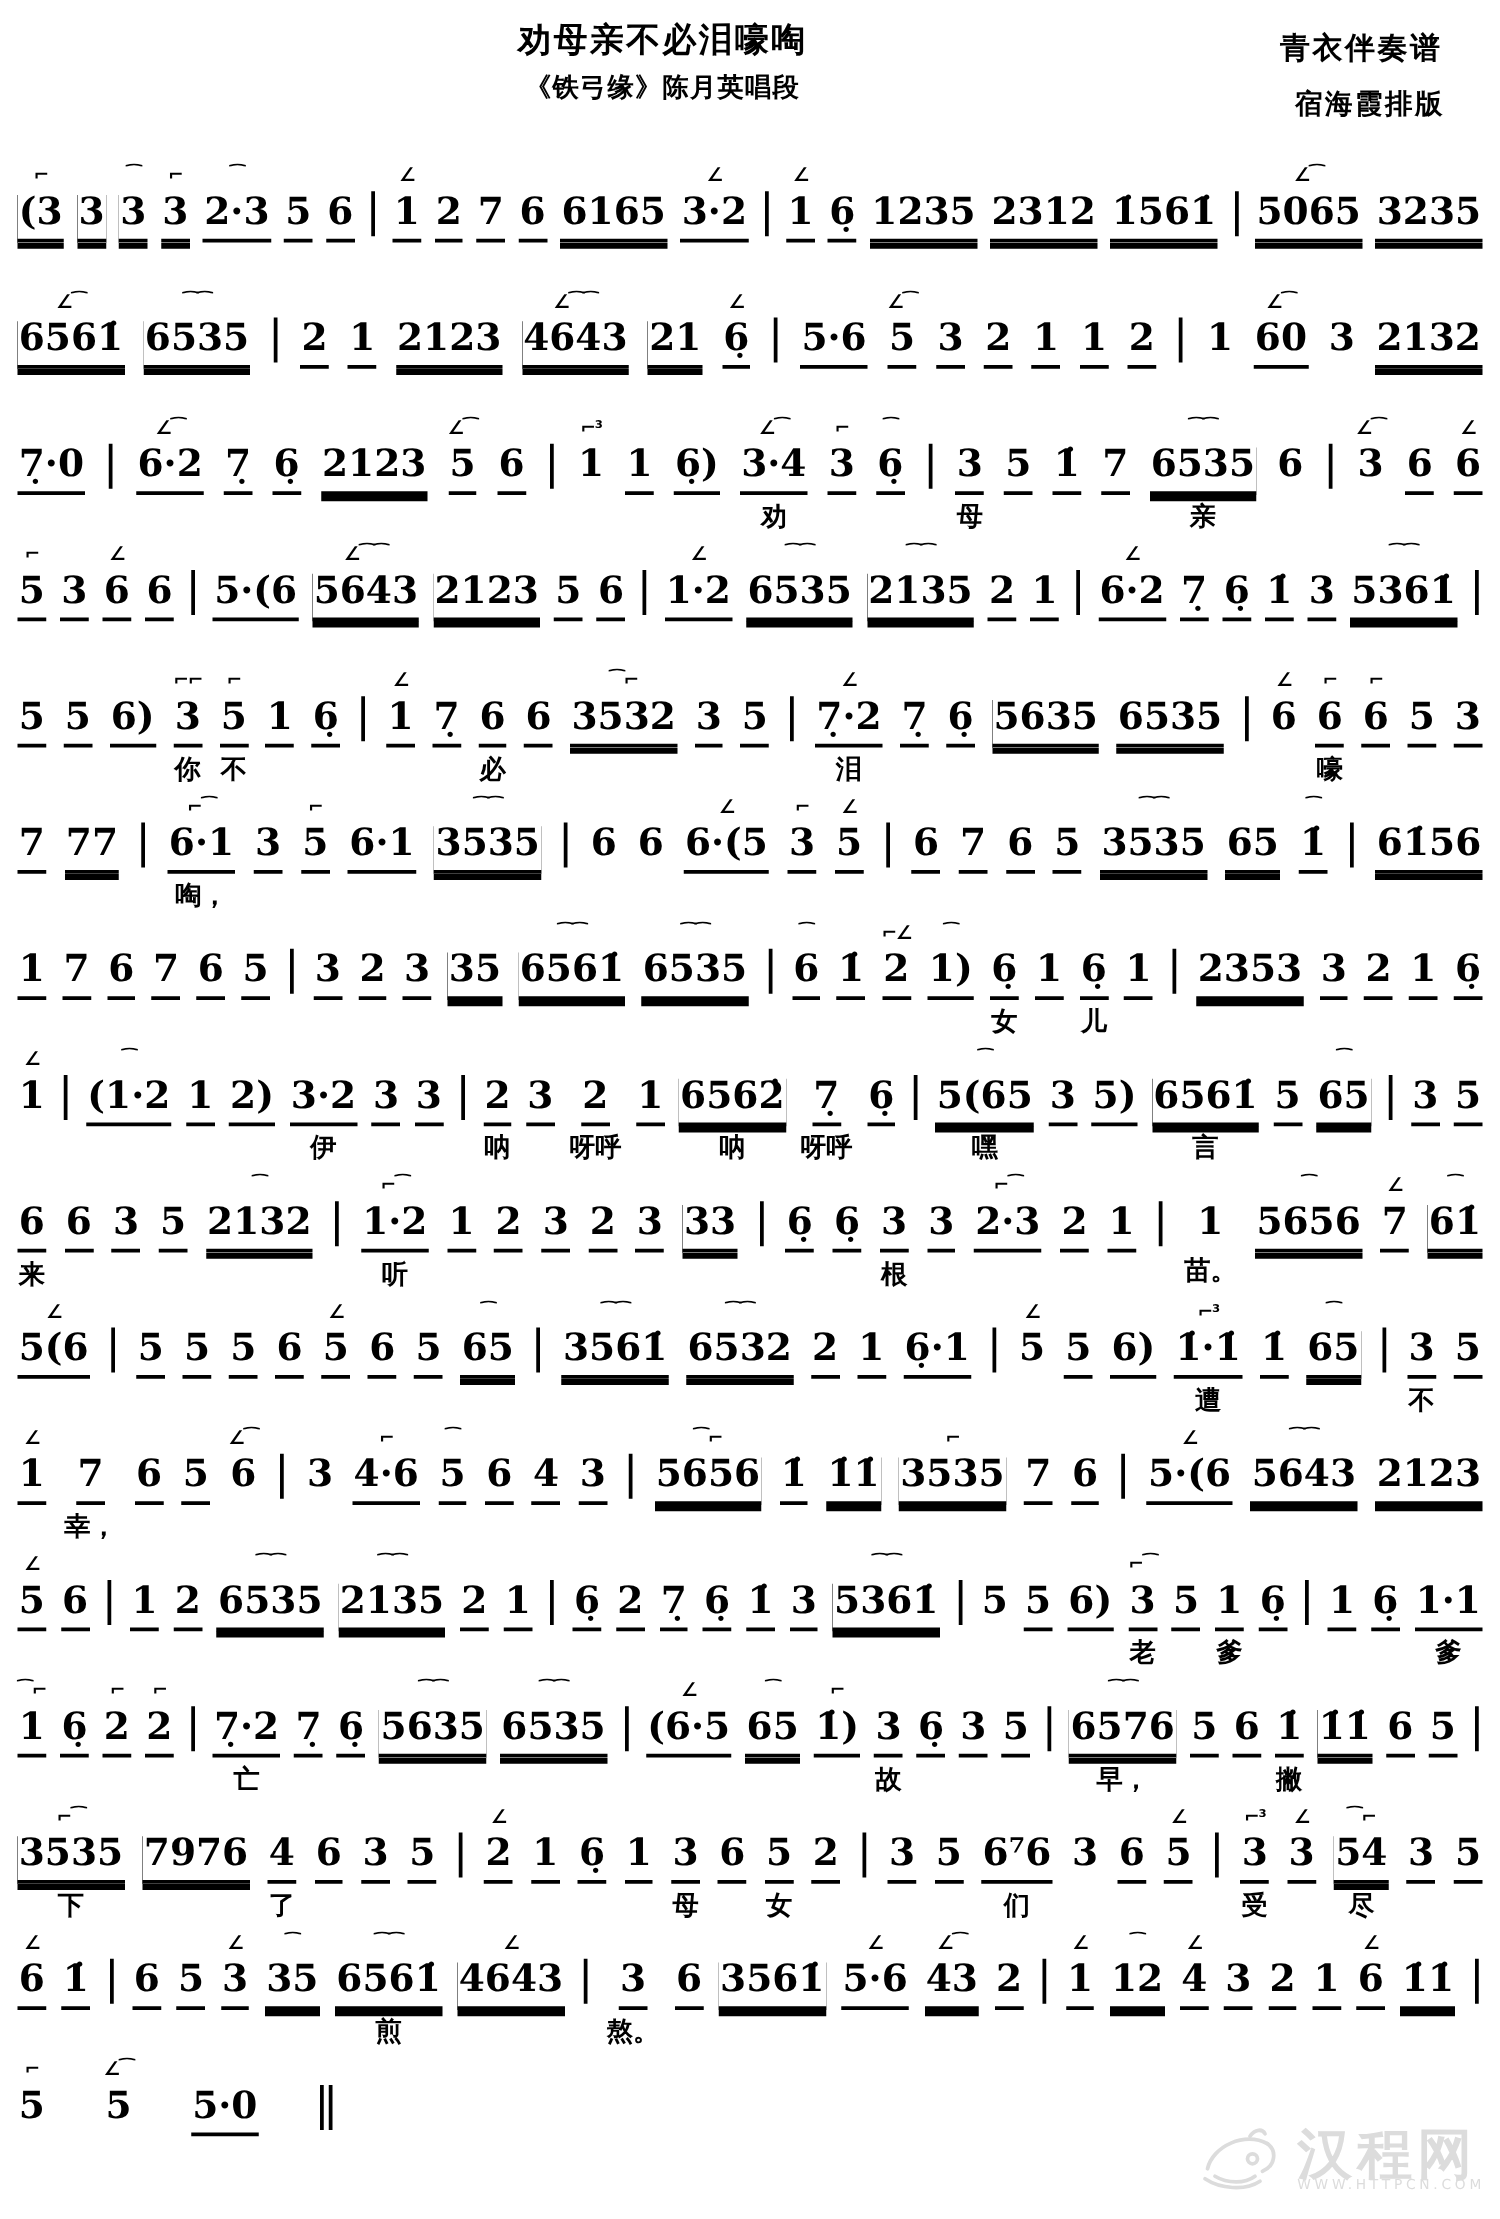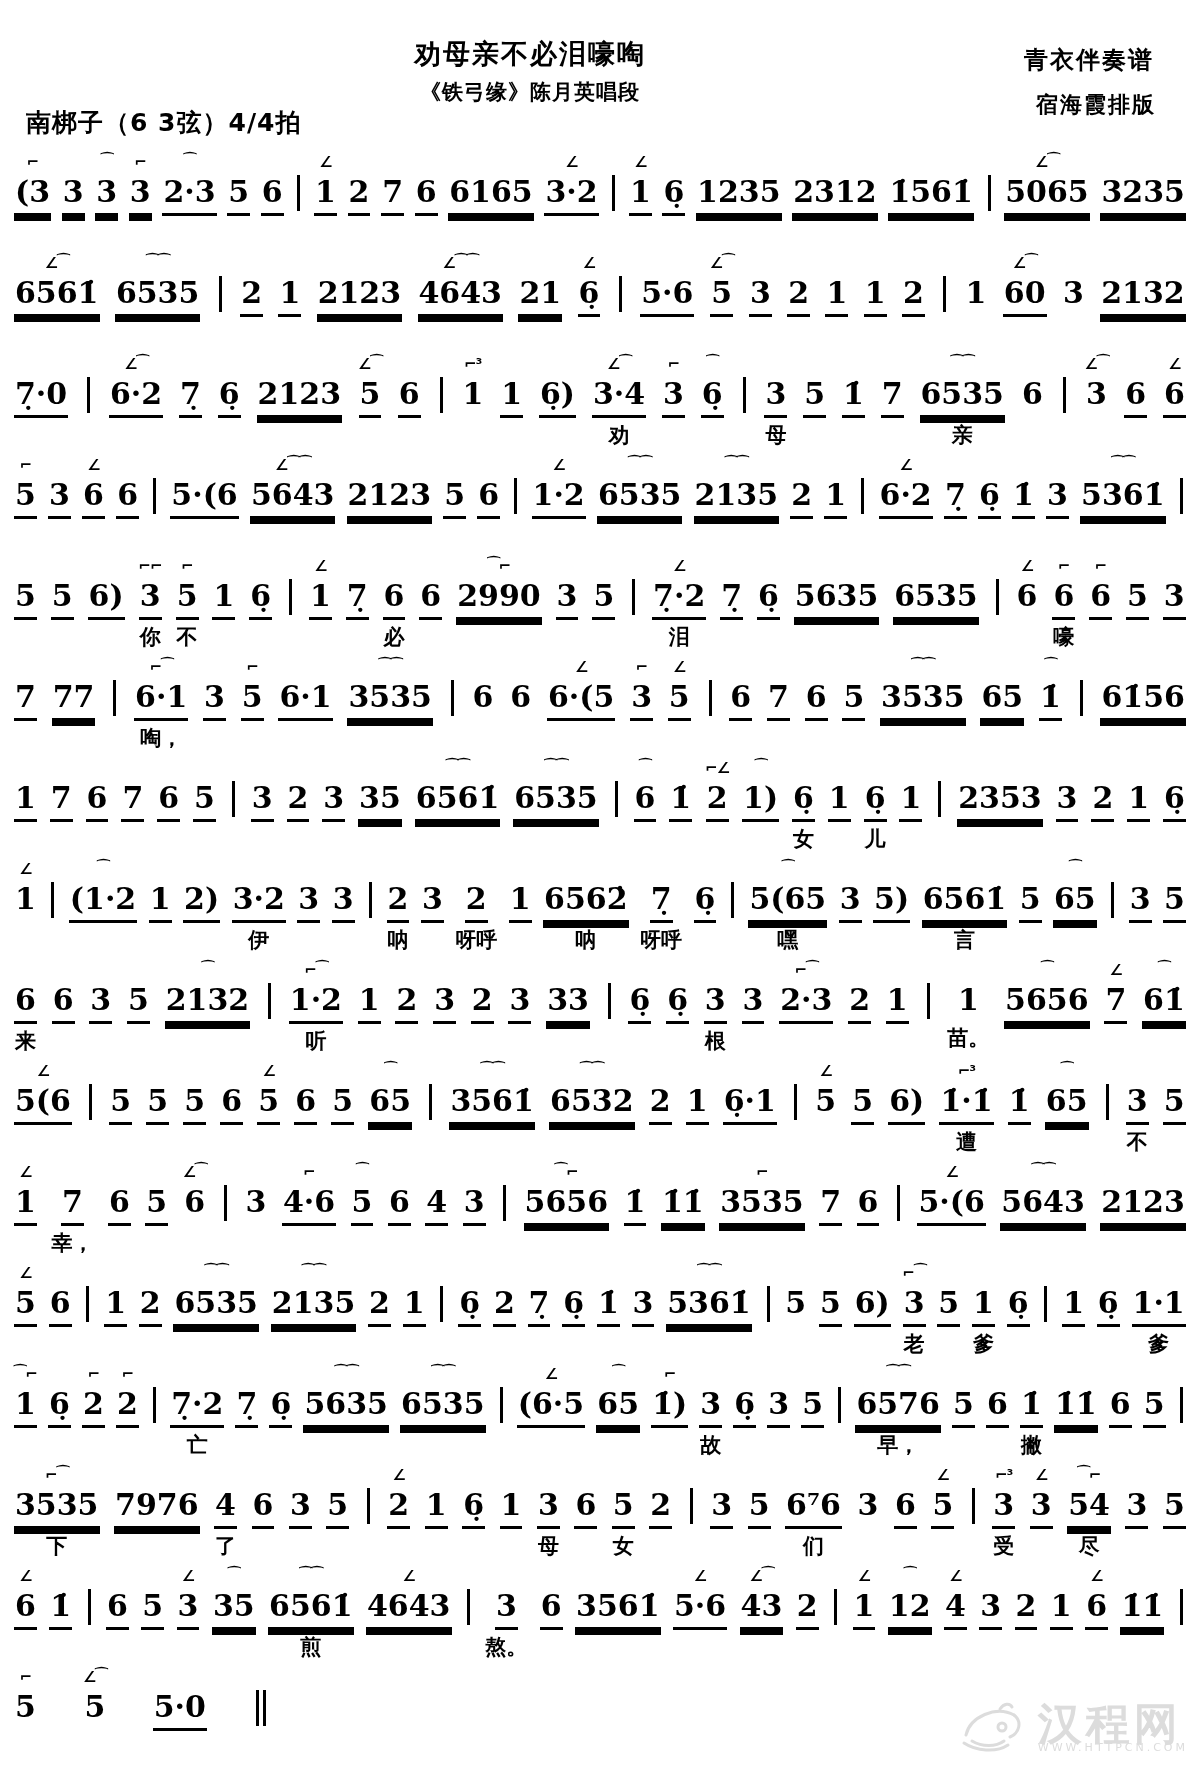--- a/index.html
+++ b/index.html
@@ -2,21 +2,21 @@
 <html><head>
 <meta charset="utf-8">
 <style>
   html,body{margin:0;padding:0;}
   body{
     width:1200px;height:1775px;position:relative;overflow:hidden;
     background:#ffffff;color:#000;
     font-family:"DejaVu Sans","Liberation Sans",sans-serif;
   }
   
-  .header{position:relative;height:128px;margin-top:22px;}
+  .header{position:relative;height:128px;}
   .title{position:absolute;top:14px;left:0;width:1060px;text-align:center;
          font-size:27px;font-weight:bold;letter-spacing:2px;}
   .subtitle{position:absolute;top:56px;left:0;width:1060px;text-align:center;
          font-size:21px;font-weight:bold;letter-spacing:1px;}
   .right-top{position:absolute;top:22px;right:46px;font-size:24px;font-weight:bold;letter-spacing:2px;}
   .right-bottom{position:absolute;top:68px;right:44px;font-size:22px;font-weight:bold;letter-spacing:2px;}
   .meta-left{position:absolute;top:84px;left:26px;font-size:25px;font-weight:bold;letter-spacing:1px;}
   
   .score{padding:2px 14px 0 14px;}
   .line{display:flex;justify-content:space-between;align-items:flex-start;height:101px;}
@@ -39,21 +39,20 @@
   .wm-url{font-size:11px;letter-spacing:3px;line-height:14px;}
 </style>
 </head>
 <body>
 
 <div class="header">
   <div class="title">劝母亲不必泪嚎啕</div>
   <div class="subtitle">《铁弓缘》陈月英唱段</div>
   <div class="right-top">青衣伴奏谱</div>
   <div class="right-bottom">宿海霞排版</div>
-  <div class="meta-left">南梆子（6 3弦）4/4拍</div>
 </div>
 
 <div class="score" id="score">
     <div class="line">
       <div class="cell">
         <div class="orn">⌐</div>
         <div class="num u2">(3</div>
         <div class="lyr"></div>
       </div>
       <div class="cell">
@@ -589,21 +588,21 @@
         <div class="num u1">6</div>
         <div class="lyr">必</div>
       </div>
       <div class="cell">
         <div class="orn"></div>
         <div class="num u1">6</div>
         <div class="lyr"></div>
       </div>
       <div class="cell">
         <div class="orn">⁀⌐</div>
-        <div class="num u2">2990</div>
+        <div class="num u2">3532</div>
         <div class="lyr"></div>
       </div>
       <div class="cell">
         <div class="orn"></div>
         <div class="num u1">3</div>
         <div class="lyr"></div>
       </div>
       <div class="cell">
         <div class="orn"></div>
         <div class="num u1">5</div>

